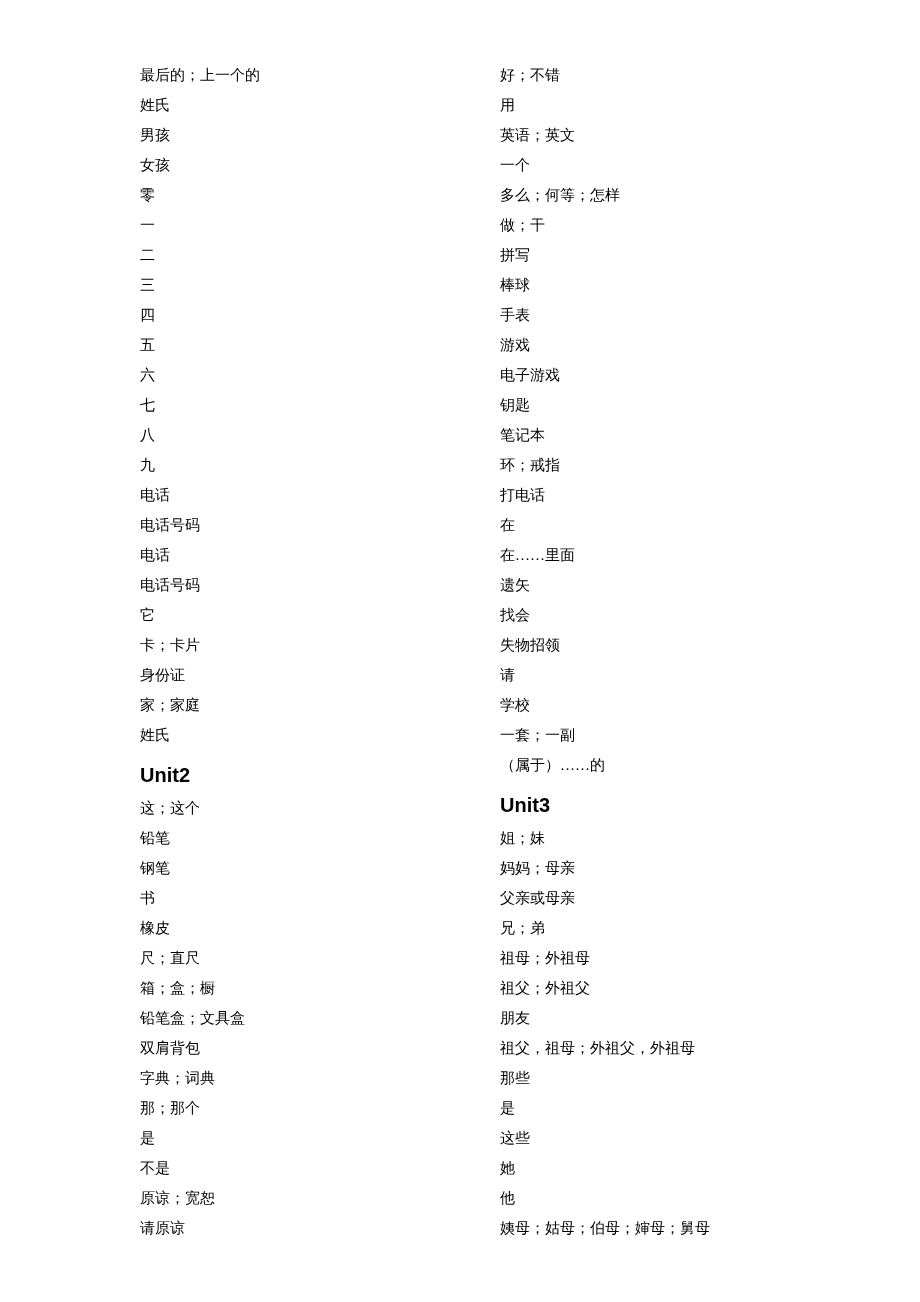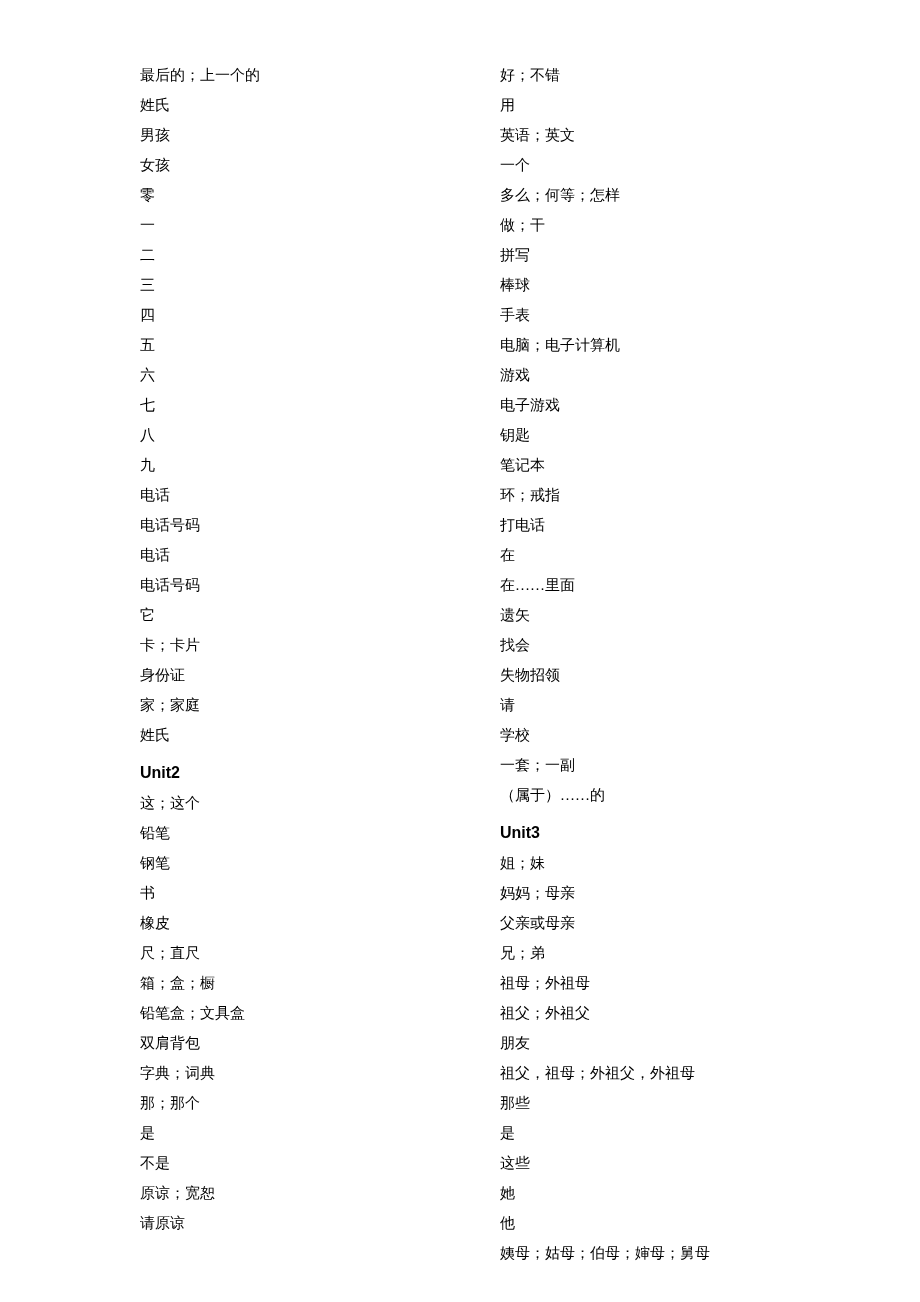--- a/index.html
+++ b/index.html
@@ -27,21 +27,21 @@
     .right-col {
       flex: 1;
       padding-left: 20px;
     }
     .vocab-item {
       line-height: 2.0;
       font-size: 15px;
     }
     .unit-heading {
       font-weight: bold;
-      font-size: 16px;
+      font-size: 20px;
       margin-top: 14px;
       margin-bottom: 6px;
       font-family: Arial, sans-serif;
     }
   </style>
 </head>
 <body>
 
 <div class="content-wrapper">
   <div class="left-col">
@@ -93,21 +93,20 @@
     <div id="right-top">
         <div class="vocab-item">好；不错</div>
         <div class="vocab-item">用</div>
         <div class="vocab-item">英语；英文</div>
         <div class="vocab-item">一个</div>
         <div class="vocab-item">多么；何等；怎样</div>
         <div class="vocab-item">做；干</div>
         <div class="vocab-item">拼写</div>
         <div class="vocab-item">棒球</div>
         <div class="vocab-item">手表</div>
-        <div class="vocab-item">电脑；电子计算机</div>
         <div class="vocab-item">游戏</div>
         <div class="vocab-item">电子游戏</div>
         <div class="vocab-item">钥匙</div>
         <div class="vocab-item">笔记本</div>
         <div class="vocab-item">环；戒指</div>
         <div class="vocab-item">打电话</div>
         <div class="vocab-item">在</div>
         <div class="vocab-item">在……里面</div>
         <div class="vocab-item">遗矢</div>
         <div class="vocab-item">找会</div>

